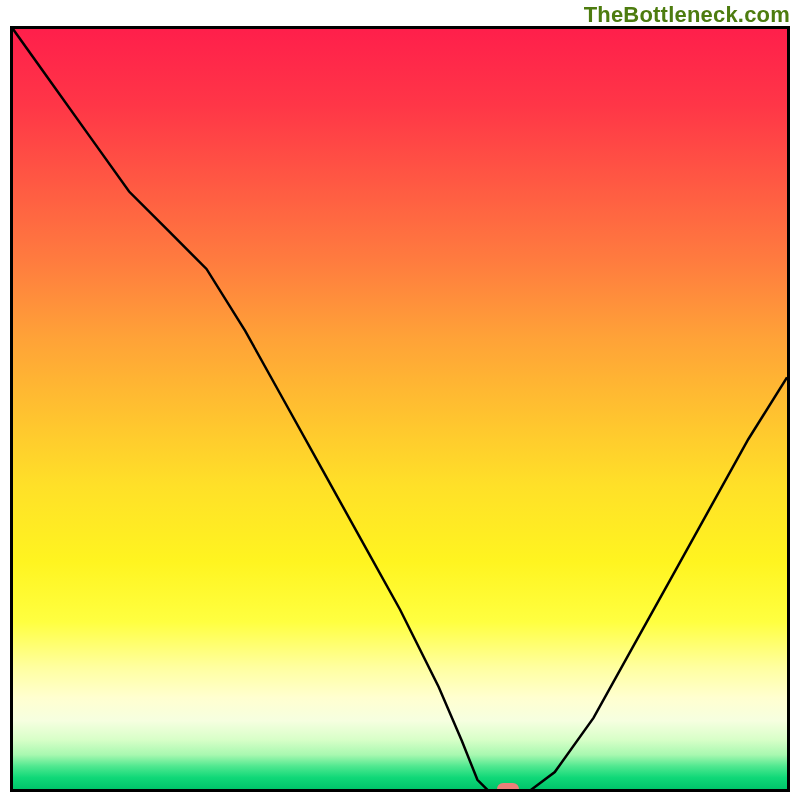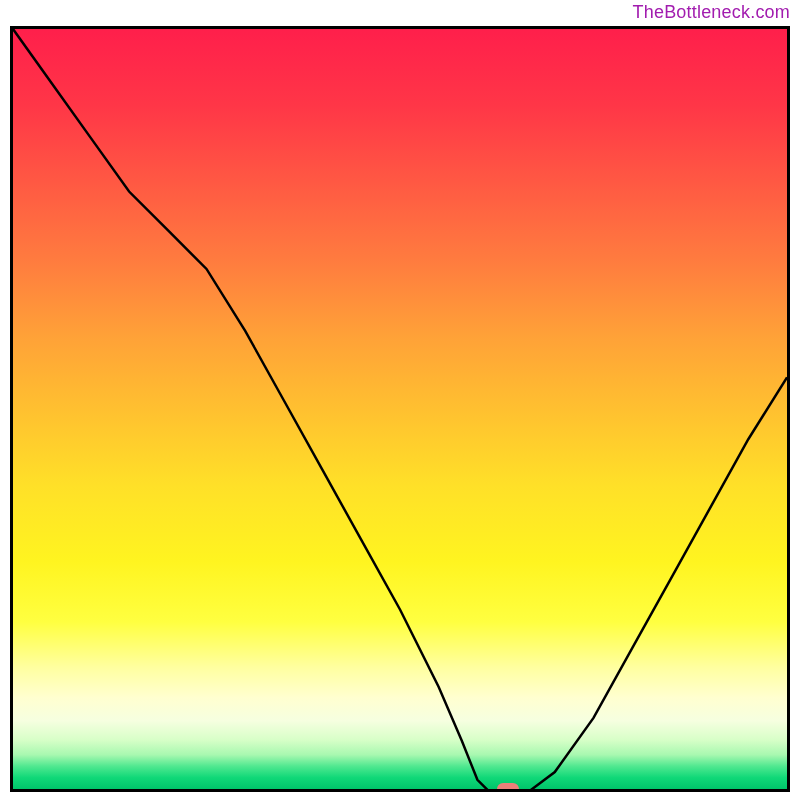--- a/index.html
+++ b/index.html
@@ -13,23 +13,23 @@
   }
   .stage {
     position: relative;
     width: 800px;
     height: 800px;
   }
   .watermark {
     position: absolute;
     top: 2px;
     right: 10px;
-    font-size: 18px;
-    font-weight: normal;
-    color: #a21caf;
+    font-size: 22px;
+    font-weight: bold;
+    color: #4d7c0f;
     letter-spacing: 0.2px;
     z-index: 50;
   }
   .plot-outer {
     position: absolute;
     left: 10px;
     top: 26px;
     width: 780px;
     height: 766px;
     border: 3px solid #000;

